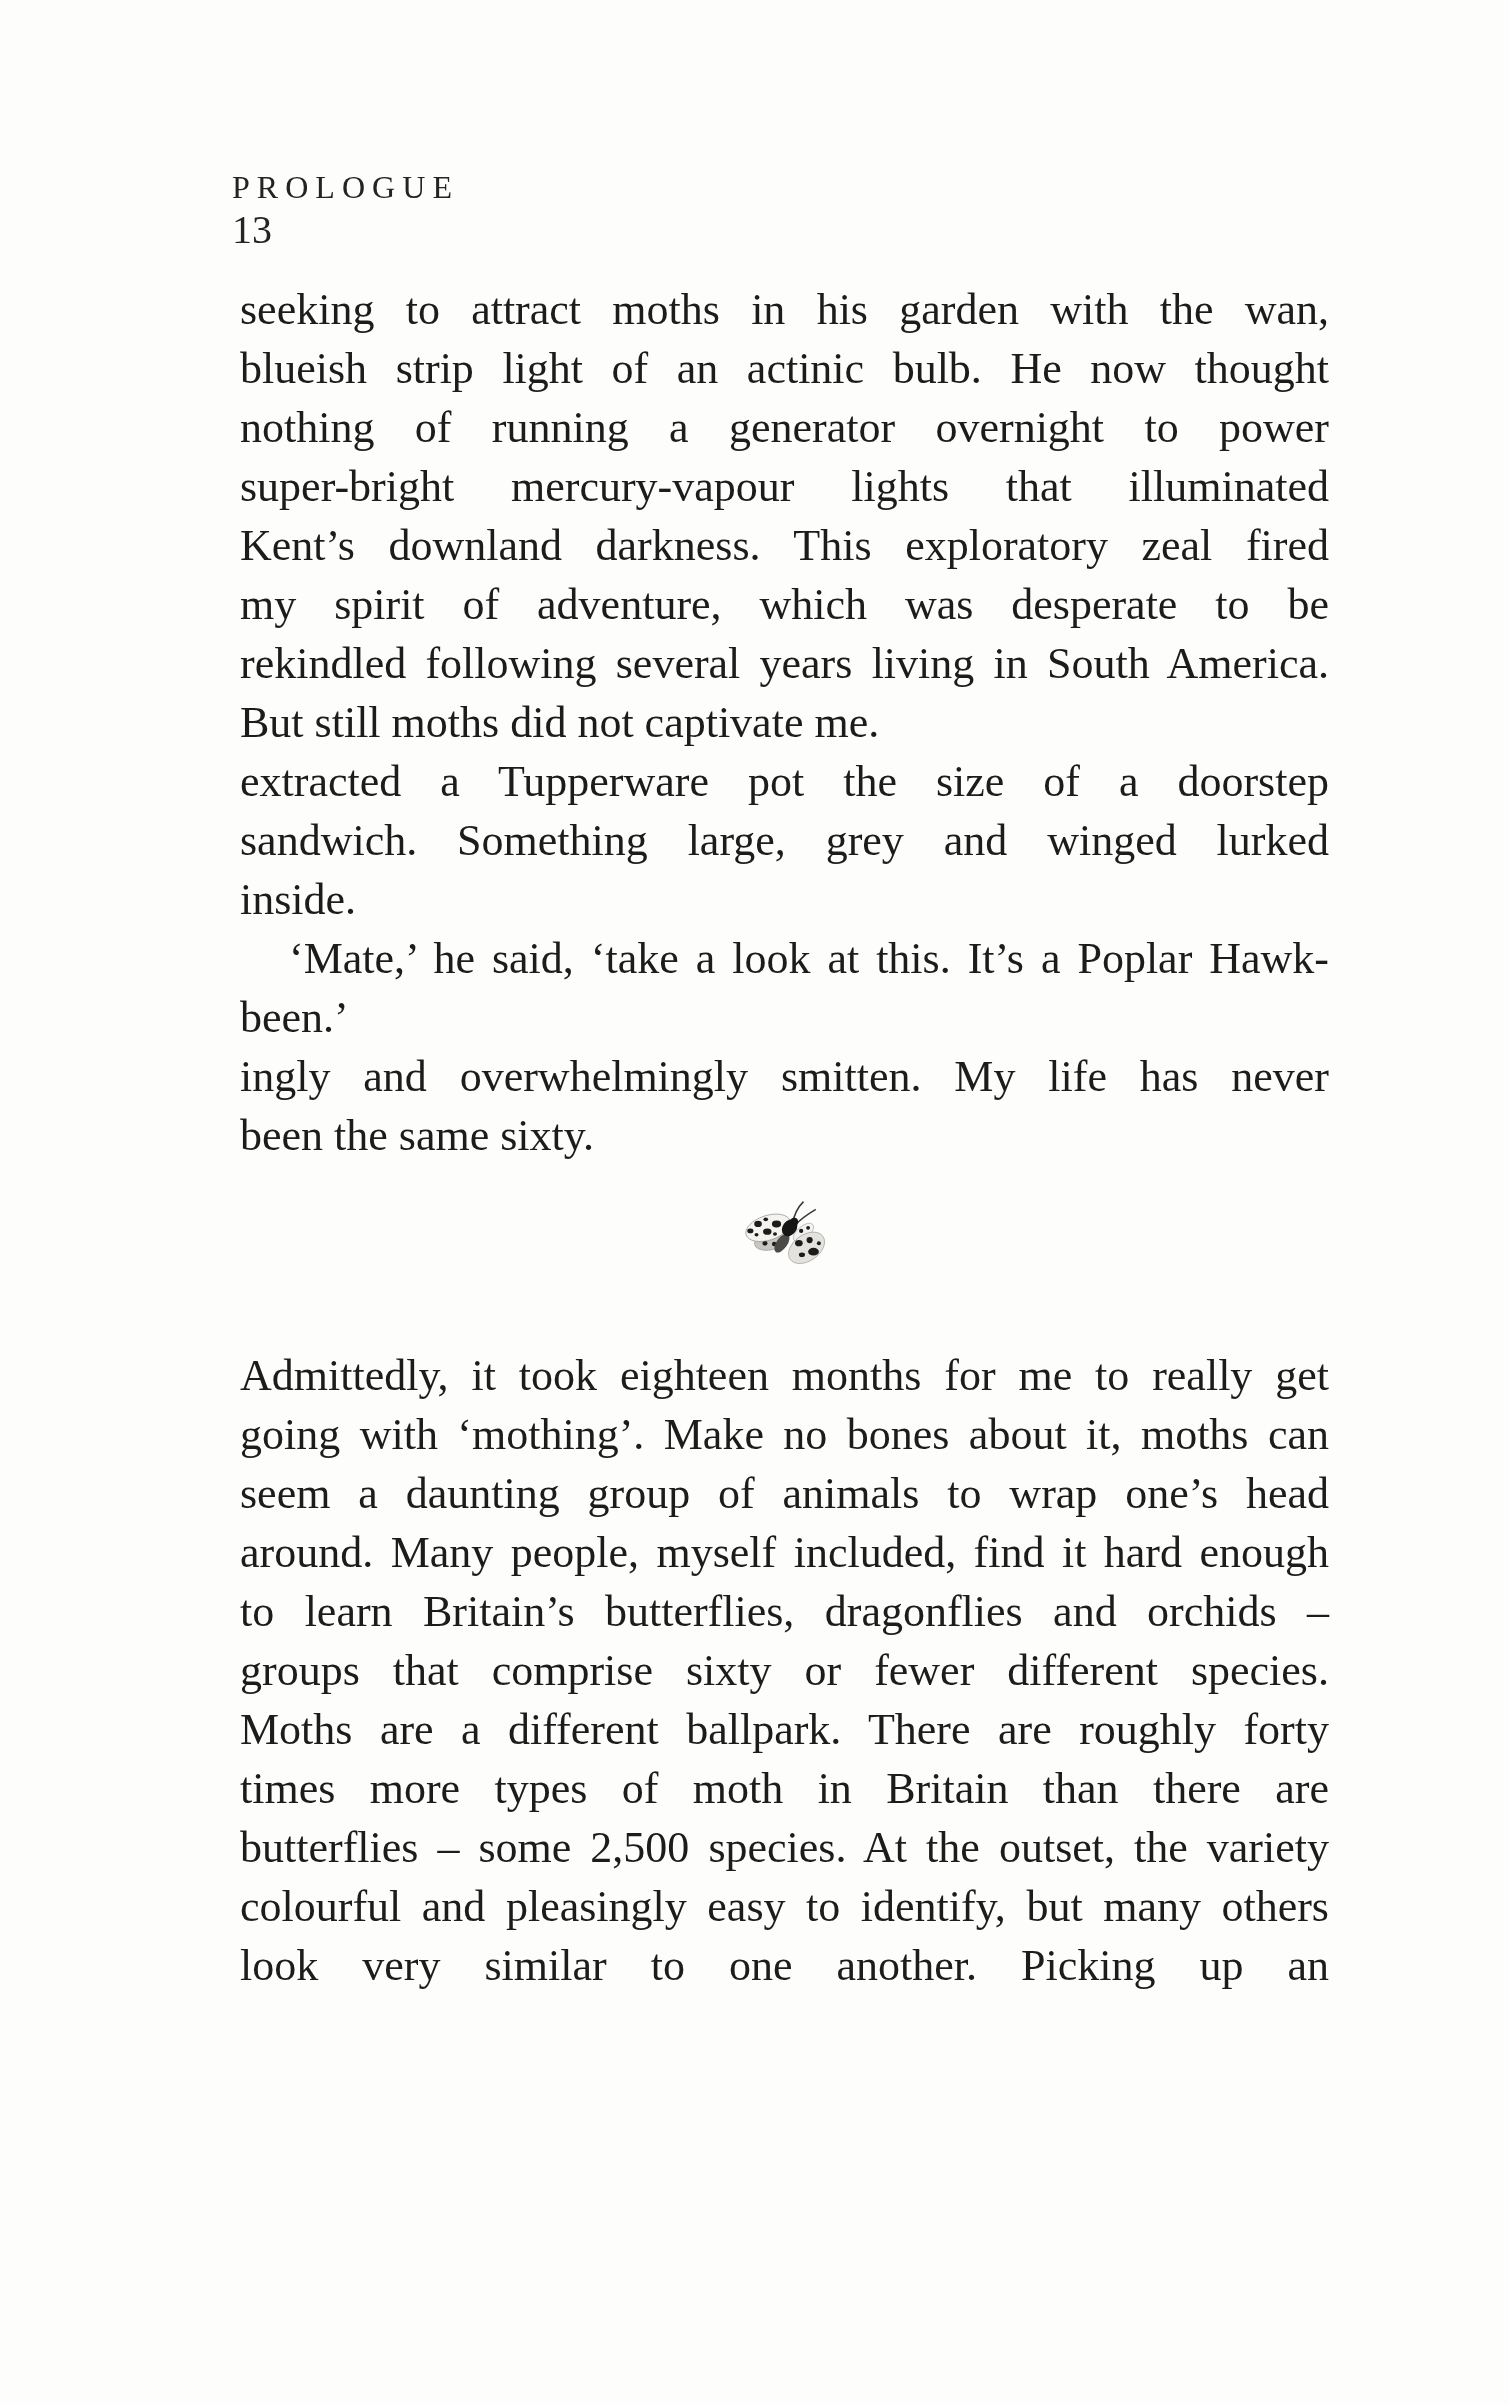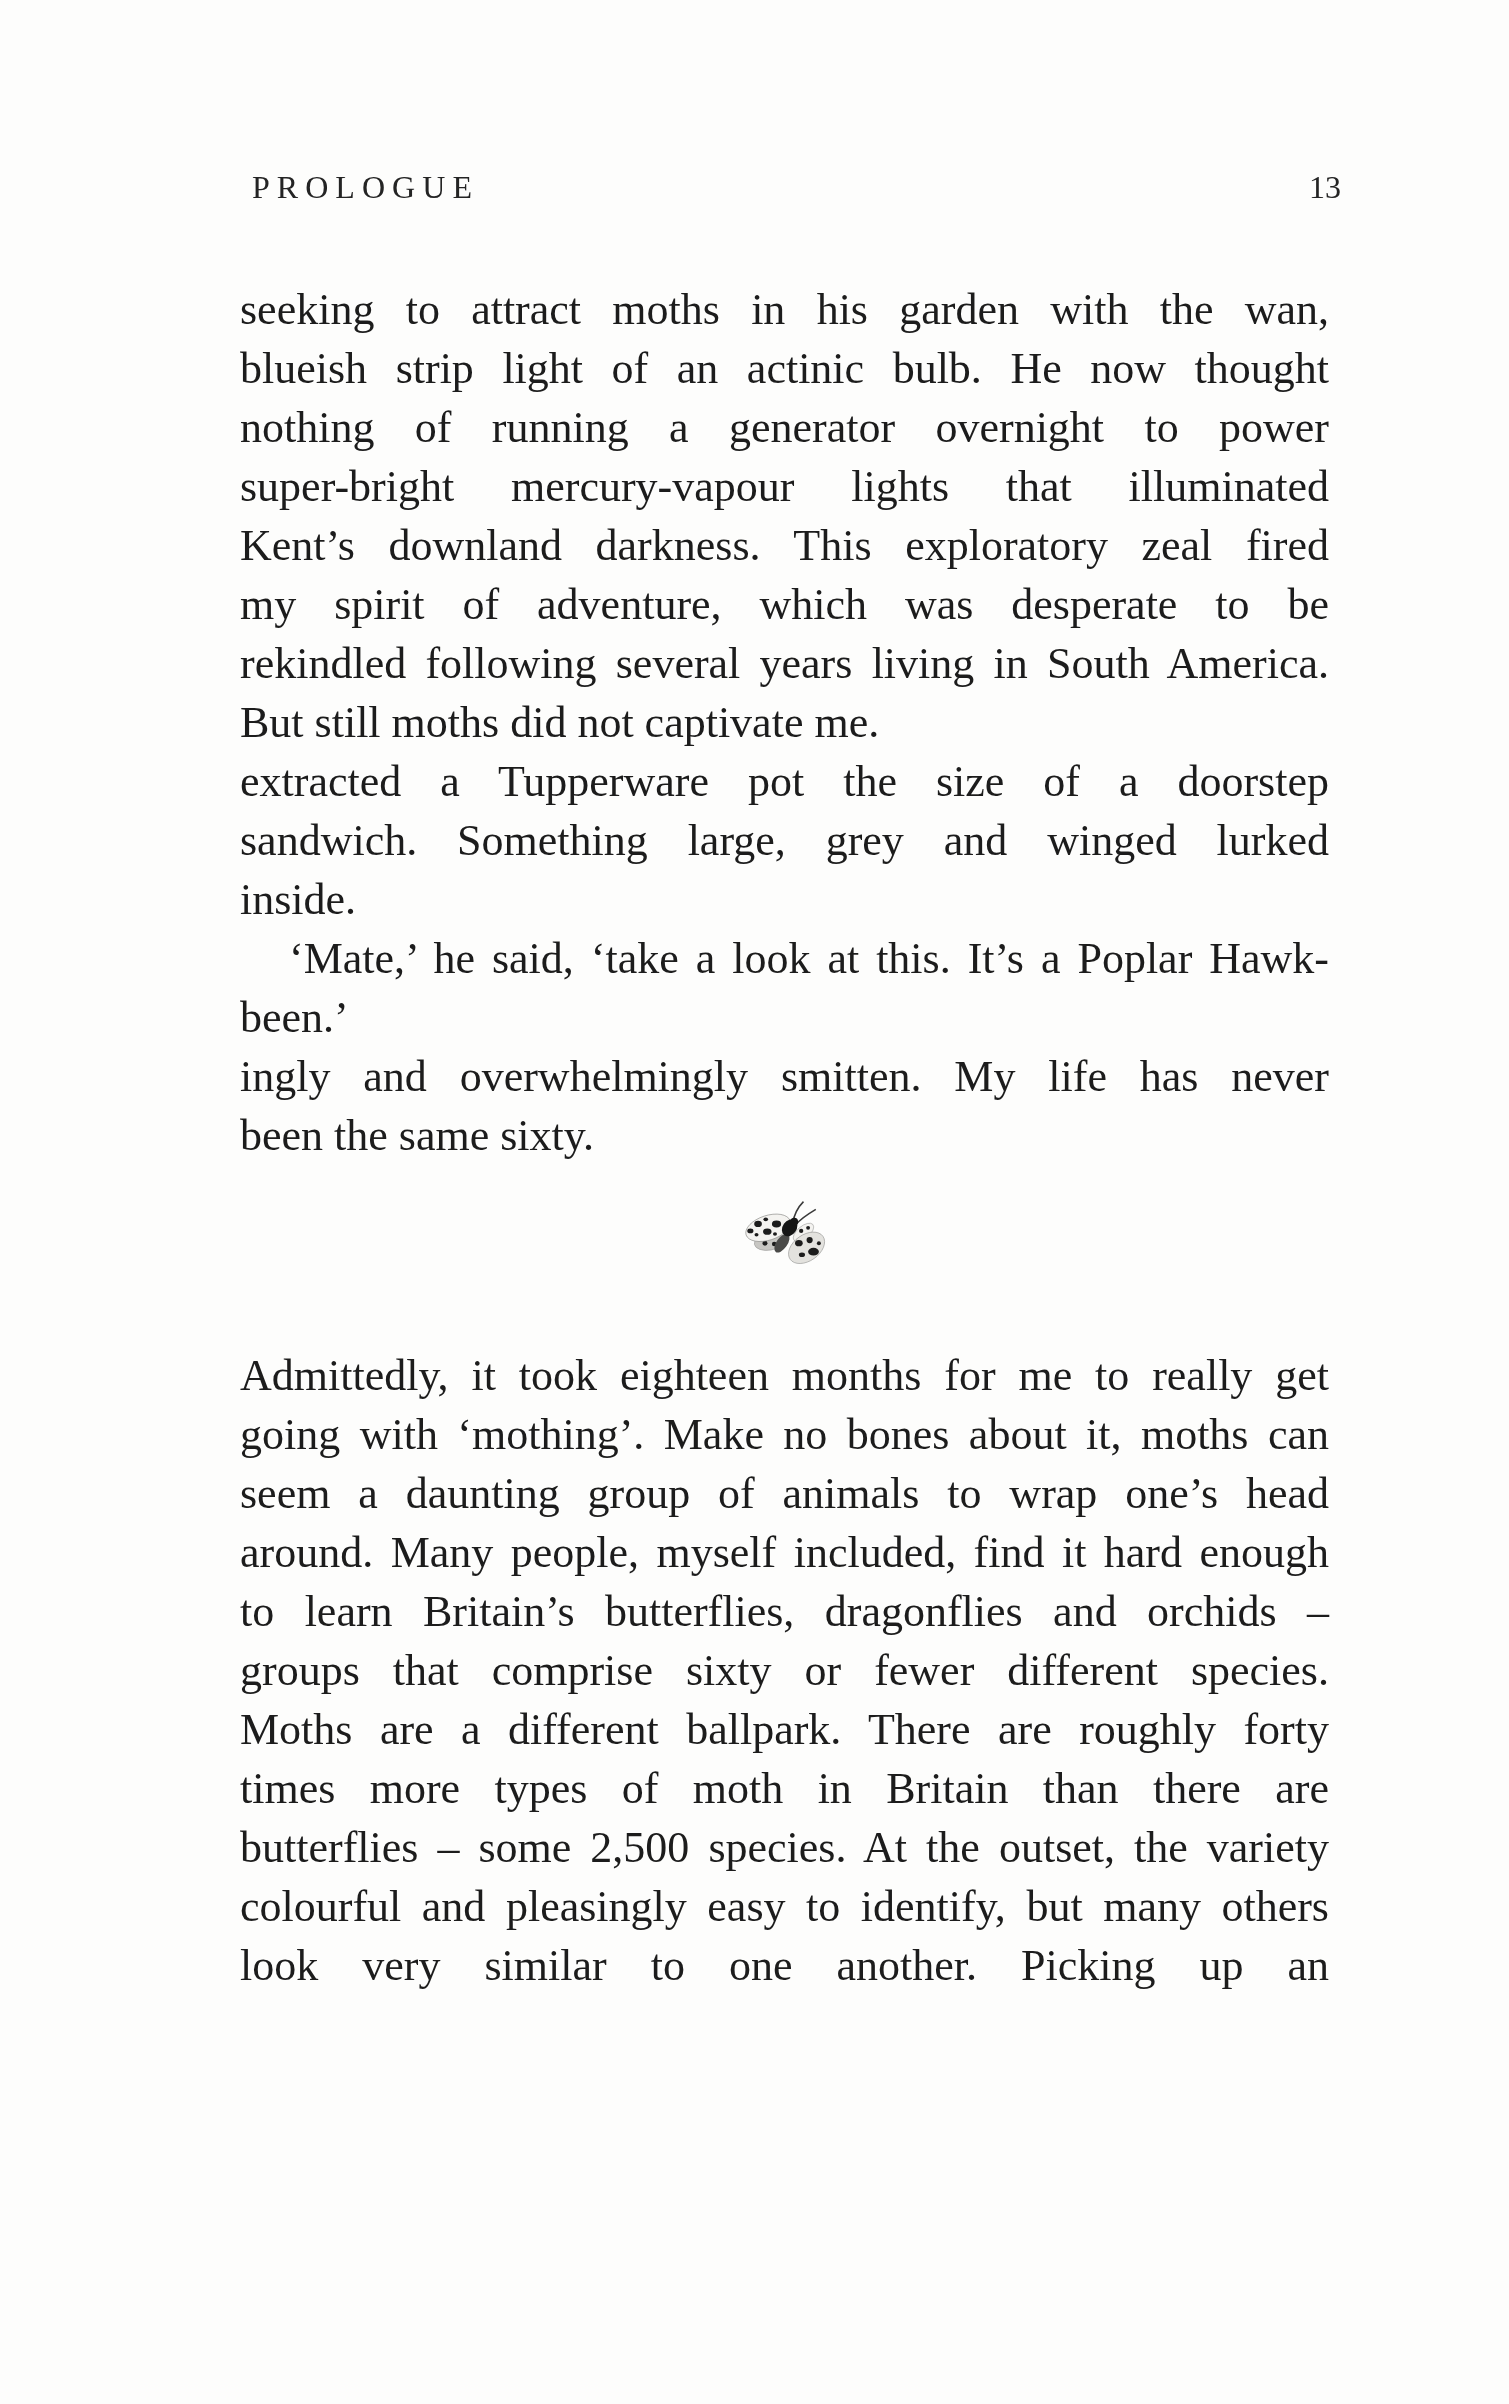--- a/index.html
+++ b/index.html
@@ -9,33 +9,34 @@
     overflow:hidden;
     font-family:"Liberation Serif", serif;
     color:#1e1e1e;
   }
   .page{
     position:relative;
     width:1509px; height:2405px;
   }
   .running-header{
     position:absolute;
-    left:252px; top:169px;
+    left:232px; top:169px;
     width:1089px;
     display:flex;
     justify-content:space-between;
     align-items:baseline;
+    flex-direction:column;
   }
   .running-title{
     font-size:32px;
     letter-spacing:0.22em;
     color:#242424;
   }
   .page-number{
-    font-size:32px;
+    font-size:40px;
     color:#242424;
   }
   .text-block{
     position:absolute;
     left:240px; top:280px;
     width:1089px;
     font-size:44px;
     color:#1c1c1c;
   }
   .line{

